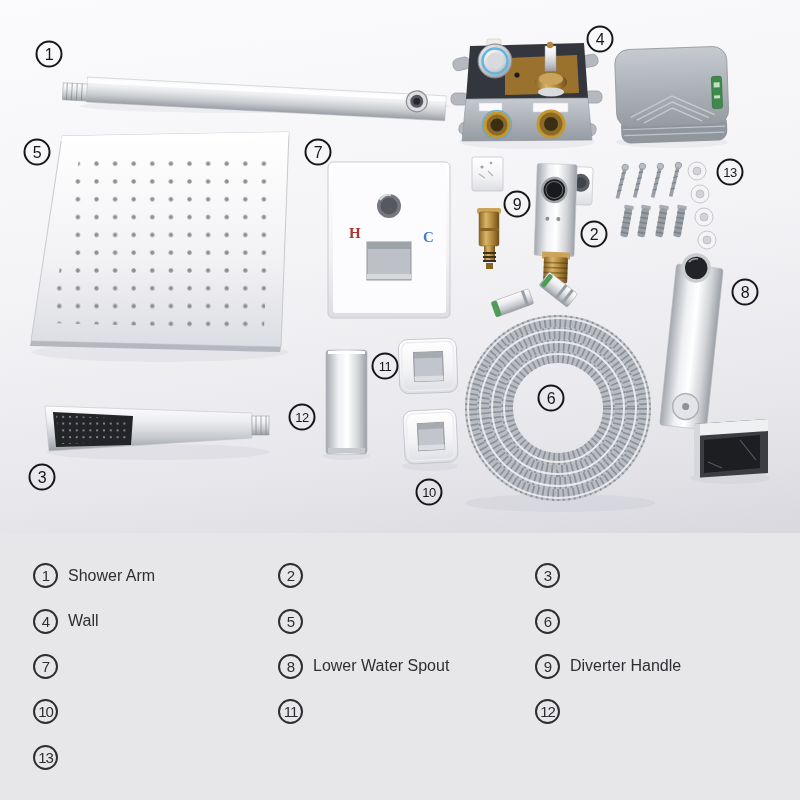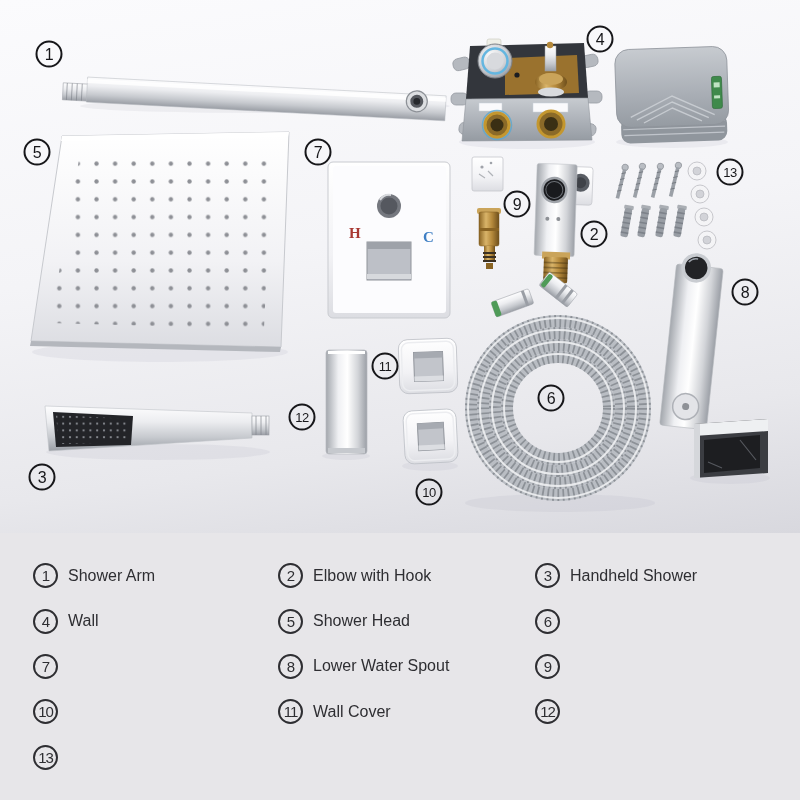--- a/index.html
+++ b/index.html
@@ -433,53 +433,50 @@
     <div class="callout wide" style="left:730px;top:172px">13</div>
   </div>
 
   <div class="legend">
     <div class="legend-item">
       <span class="legend-num">1</span>
       <span class="legend-label">Shower Arm</span>
     </div>
     <div class="legend-item">
       <span class="legend-num">2</span>
-      <span class="legend-label">Elbow with Hook</span>
     </div>
     <div class="legend-item">
       <span class="legend-num">3</span>
-      <span class="legend-label">Handheld Shower</span>
     </div>
     <div class="legend-item">
       <span class="legend-num">4</span>
       <span class="legend-label">Wall</span>
     </div>
     <div class="legend-item">
       <span class="legend-num">5</span>
-      <span class="legend-label">Shower Head</span>
     </div>
     <div class="legend-item">
       <span class="legend-num">6</span>
     </div>
     <div class="legend-item">
       <span class="legend-num">7</span>
     </div>
     <div class="legend-item">
       <span class="legend-num">8</span>
       <span class="legend-label">Lower Water Spout</span>
     </div>
     <div class="legend-item">
       <span class="legend-num">9</span>
+      <span class="legend-label">Diverter Handle</span>
     </div>
     <div class="legend-item">
       <span class="legend-num">10</span>
     </div>
     <div class="legend-item">
       <span class="legend-num">11</span>
-      <span class="legend-label">Wall Cover</span>
     </div>
     <div class="legend-item">
       <span class="legend-num">12</span>
     </div>
     <div class="legend-item">
       <span class="legend-num">13</span>
     </div>
   </div>
 </div>
 

